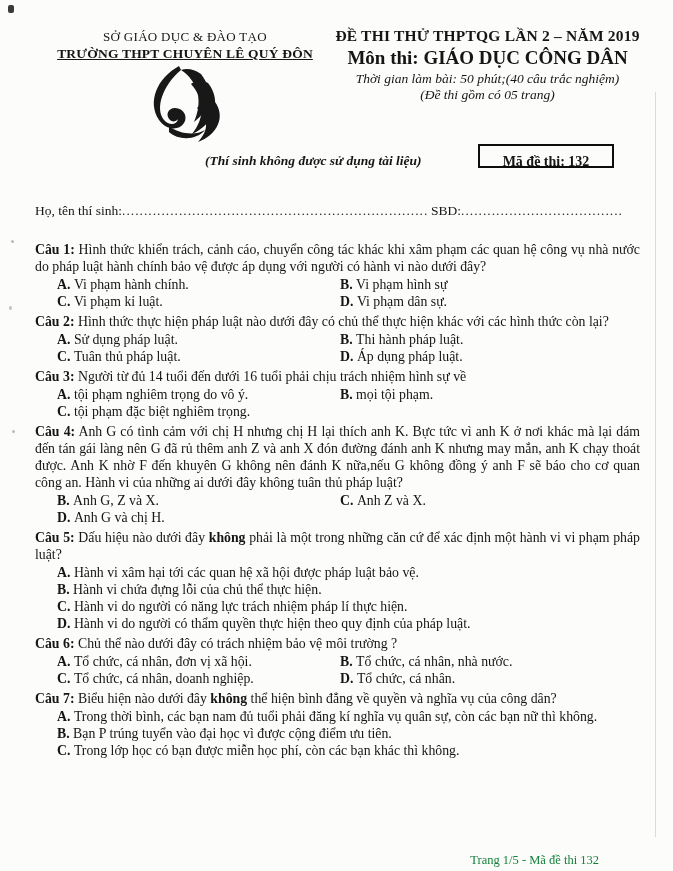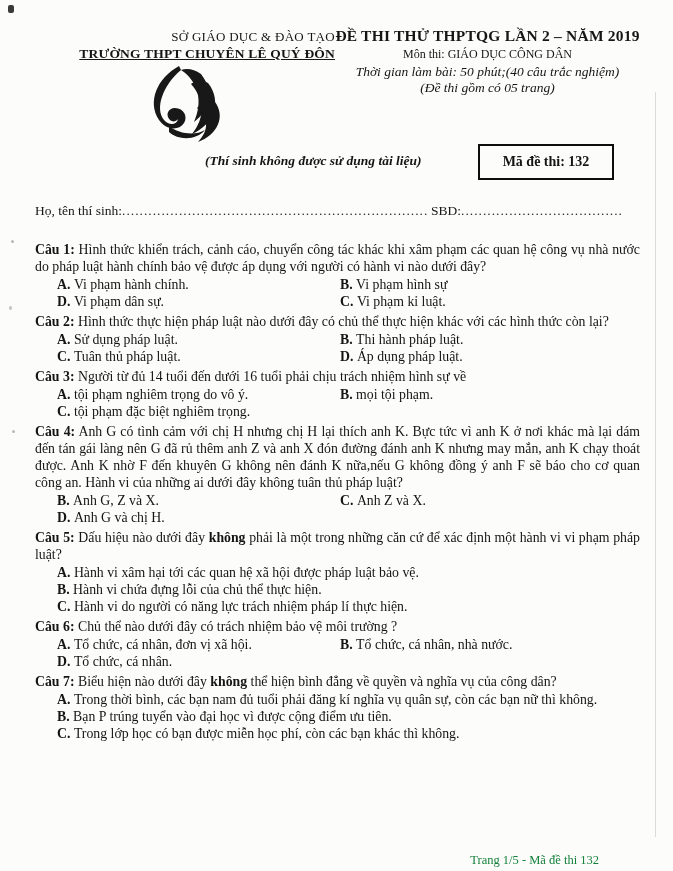--- a/index.html
+++ b/index.html
@@ -20,36 +20,36 @@
 
   
   .scan-vline { position:absolute; right:17px; top:92px; width:1px; height:745px; background:#dcdcd6; }
   .scan-speck-tl { position:absolute; left:8px; top:5px; width:6px; height:8px; background:#3a3a3a; border-radius:2px; }
   .scan-dot-1 { position:absolute; left:11px; top:240px; width:3px; height:3px; background:#b9b9b4; border-radius:50%; }
   .scan-dot-2 { position:absolute; left:9px; top:306px; width:3px; height:4px; background:#c2c2bc; border-radius:50%; }
   .scan-dot-3 { position:absolute; left:12px; top:430px; width:3px; height:3px; background:#bcbcb6; border-radius:50%; }
 
   
   .header { display:flex; min-height:100px; }
-  .header-left { width:300px; text-align:right; position:relative; padding-top:3px; }
+  .header-left { width:300px; text-align:center; position:relative; padding-top:3px; }
   .hl-dept { font-size:13px; letter-spacing:.3px; }
   .hl-school { font-size:13.5px; font-weight:bold; text-decoration:underline; letter-spacing:.2px; margin-top:1px; }
   .logo { position:absolute; left:104px; top:38px; width:92px; height:88px; }
   .header-right { flex:1; text-align:center; padding-top:1px; }
   .hr-title { font-size:15.5px; font-weight:bold; letter-spacing:.2px; }
-  .hr-subject { font-size:12px; font-weight:normal; margin-top:2px; }
+  .hr-subject { font-size:19px; font-weight:bold; margin-top:2px; }
   .hr-duration { font-size:13.5px; font-style:italic; margin-top:2px; }
   .hr-pages { font-size:13.5px; font-style:italic; }
 
   
   .notice-row { position:relative; height:36px; margin-top:18px; }
   .no-materials { position:absolute; left:170px; top:9px; font-size:13.5px; font-weight:bold; font-style:italic; }
   .code-box {
     position:absolute; right:26px; top:0;
-    width:136px; height:36px;
+    width:136px; height:24px;
     border:2px solid #0d0d0d;
     text-align:center; line-height:31px;
     font-weight:bold; font-size:14px;
   }
 
   
   .candidate-row { margin-top:23px; font-size:13.5px; white-space:nowrap; display:flex; }
   .dots { overflow:hidden; letter-spacing:1px; color:#2a2a2a; }
   .dots-name { width:305px; }
   .dots-sbd { width:160px; }
@@ -112,22 +112,22 @@
     <span class="sbd-label">SBD:</span>
     <span class="dots dots-sbd">....................................................................</span>
   </div>
 
   <main id="questions">
       <div class="question">
         <p class="q-text"><span class="q-label">Câu 1:</span><span> Hình thức khiển trách, cảnh cáo, chuyển công tác khác khi xâm phạm các quan hệ công vụ nhà nước do pháp luật hành chính bảo vệ được áp dụng với người có hành vi nào dưới đây?</span></p>
         <div class="options two-col">
           <div class="option"><span class="opt-key">A. </span>Vi phạm hành chính.</div>
           <div class="option"><span class="opt-key">B. </span>Vi phạm hình sự</div>
+          <div class="option"><span class="opt-key">C. </span>Vi phạm kỉ luật.</div>
           <div class="option"><span class="opt-key">D. </span>Vi phạm dân sự.</div>
-          <div class="option"><span class="opt-key">C. </span>Vi phạm kỉ luật.</div>
         </div>
       </div>
       <div class="question">
         <p class="q-text"><span class="q-label">Câu 2:</span><span> Hình thức thực hiện pháp luật nào dưới đây có chủ thể thực hiện khác với các hình thức còn lại?</span></p>
         <div class="options two-col">
           <div class="option"><span class="opt-key">A. </span>Sử dụng pháp luật.</div>
           <div class="option"><span class="opt-key">B. </span>Thi hành pháp luật.</div>
           <div class="option"><span class="opt-key">C. </span>Tuân thủ pháp luật.</div>
           <div class="option"><span class="opt-key">D. </span>Áp dụng pháp luật.</div>
         </div>
@@ -147,27 +147,29 @@
           <div class="option"><span class="opt-key">C. </span>Anh Z và X.</div>
           <div class="option"><span class="opt-key">D. </span>Anh G và chị H.</div>
         </div>
       </div>
       <div class="question">
         <p class="q-text"><span class="q-label">Câu 5:</span><span> Dấu hiệu nào dưới đây </span><span class="bold">không</span><span> phải là một trong những căn cứ để xác định một hành vi vi phạm pháp luật?</span></p>
         <div class="options one-col">
           <div class="option"><span class="opt-key">A. </span>Hành vi xâm hại tới các quan hệ xã hội được pháp luật bảo vệ.</div>
           <div class="option"><span class="opt-key">B. </span>Hành vi chứa đựng lỗi của chủ thể thực hiện.</div>
           <div class="option"><span class="opt-key">C. </span>Hành vi do người có năng lực trách nhiệm pháp lí thực hiện.</div>
+          <div class="option"><span class="opt-key">D. </span>Hành vi do người có thẩm quyền thực hiện theo quy định của pháp luật.</div>
         </div>
       </div>
       <div class="question">
         <p class="q-text"><span class="q-label">Câu 6:</span><span> Chủ thể nào dưới đây có trách nhiệm bảo vệ môi trường ?</span></p>
         <div class="options two-col">
           <div class="option"><span class="opt-key">A. </span>Tổ chức, cá nhân, đơn vị xã hội.</div>
           <div class="option"><span class="opt-key">B. </span>Tổ chức, cá nhân, nhà nước.</div>
+          <div class="option"><span class="opt-key">C. </span>Tổ chức, cá nhân, doanh nghiệp.</div>
           <div class="option"><span class="opt-key">D. </span>Tổ chức, cá nhân.</div>
         </div>
       </div>
       <div class="question">
         <p class="q-text"><span class="q-label">Câu 7:</span><span> Biểu hiện nào dưới đây </span><span class="bold">không</span><span> thể hiện bình đẳng về quyền và nghĩa vụ của công dân?</span></p>
         <div class="options one-col">
           <div class="option"><span class="opt-key">A. </span>Trong thời bình, các bạn nam đủ tuổi phải đăng kí nghĩa vụ quân sự, còn các bạn nữ thì không.</div>
           <div class="option"><span class="opt-key">B. </span>Bạn P trúng tuyển vào đại học vì được cộng điểm ưu tiên.</div>
           <div class="option"><span class="opt-key">C. </span>Trong lớp học có bạn được miễn học phí, còn các bạn khác thì không.</div>
         </div>

